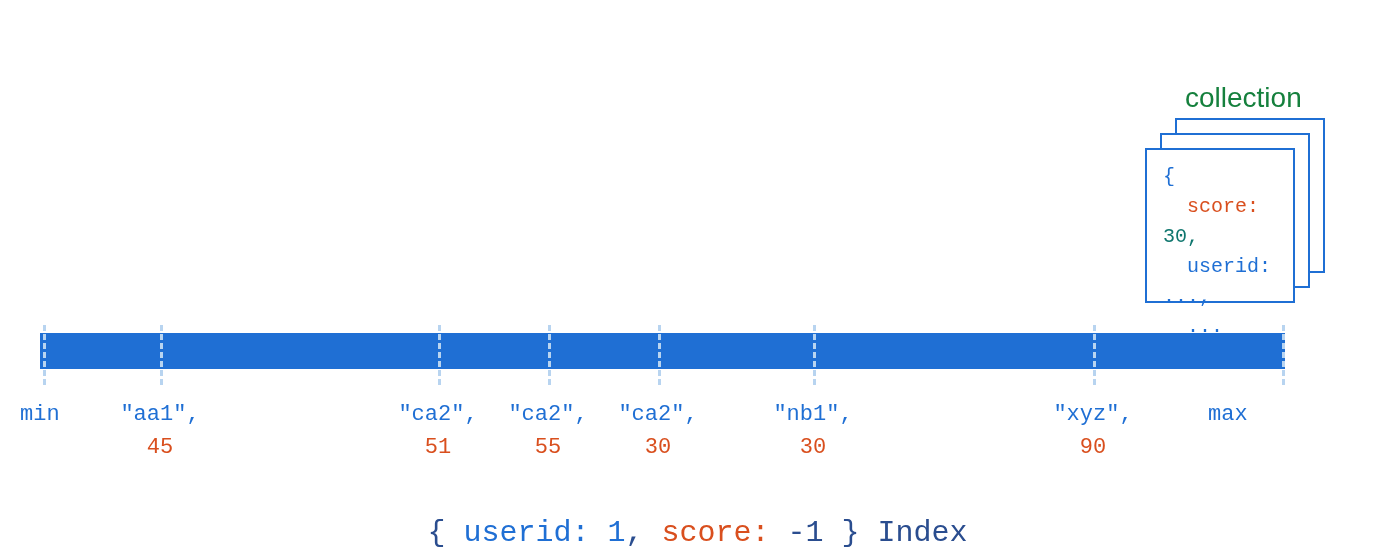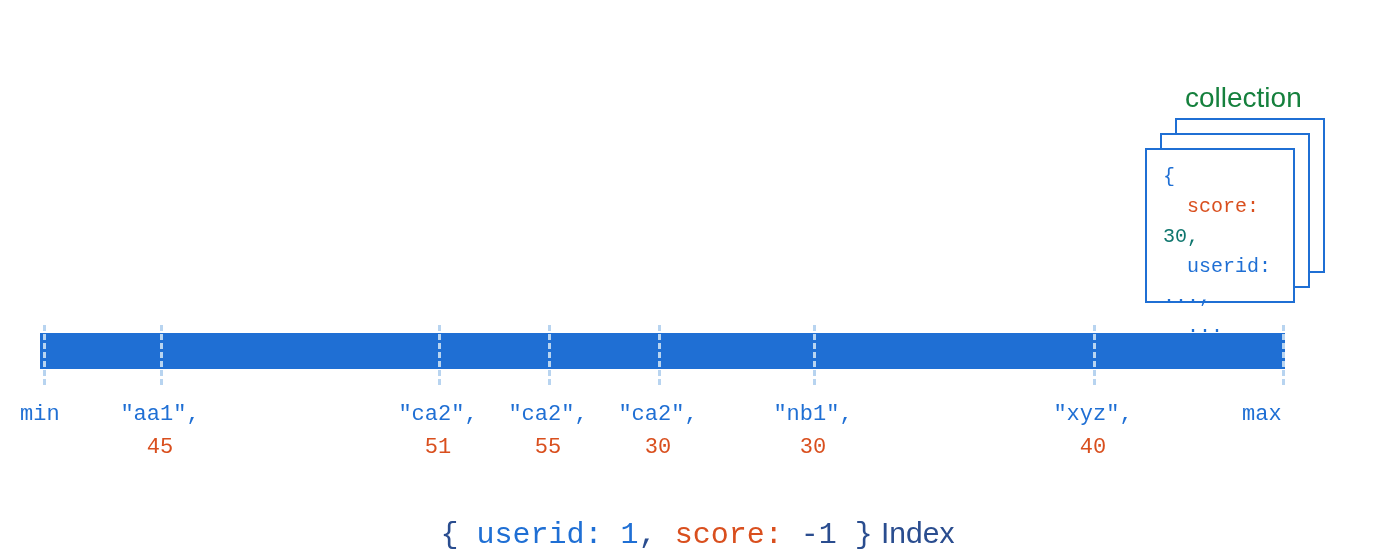--- a/index.html
+++ b/index.html
@@ -21,21 +21,21 @@
 .entry-label{position:absolute;text-align:center;font-family:'Courier New',monospace;font-size:22px;transform:translateX(-50%)}
 .entry-id{color:#1f6fd4;display:block}
 .entry-score{color:#d94f1e;display:block;margin-top:8px}
 .endpoint{position:absolute;top:402px;font-family:Liberation Mono, monospace;font-size:22px;color:#1f6fd4}
 .index-line{position:absolute;top:516px;left:0;width:100%;text-align:center;font-family:'Courier New',monospace;font-size:30px}
 .index-punct{color:#2a4d8f}
 .index-userid{color:#1f6fd4}
 .index-one{color:#1f6fd4}
 .index-score{color:#d94f1e}
 .index-neg{color:#2a4d8f}
-.index-word{color:#2a4d8f;font-family:Liberation Sans, sans-serif}
+.index-word{color:#2a4d8f;font-family:Liberation Mono, monospace}
 </style>
 </head>
 <body>
 
 <div class="collection-label">collection</div>
 
 <div class="doc-stack">
   <div class="doc d1"></div>
   <div class="doc d2"></div>
   <div class="doc d3">
@@ -46,21 +46,21 @@
     <span class="brace">}</span>
   </div>
 </div>
 
 <div class="bar"></div>
 
 <div class="tick long" style="left:43px"></div>
 <div class="endpoint" style="left:20px">min</div>
 
 <div class="tick long" style="left:1282px"></div>
-<div class="endpoint" style="left:1242px">max</div>
+<div class="endpoint" style="left:1208px">max</div>
 
 <div class="tick long" style="left:160px"></div>
 <div class="entry-label" style="top:402px;left:160px">
   <span class="entry-id">"aa1",</span>
   <span class="entry-score">45</span>
 </div>
 
 <div class="tick long" style="left:438px"></div>
 <div class="entry-label" style="top:402px;left:438px">
   <span class="entry-id">"ca2",</span>
@@ -81,18 +81,18 @@
 
 <div class="tick long" style="left:813px"></div>
 <div class="entry-label" style="top:402px;left:813px">
   <span class="entry-id">"nb1",</span>
   <span class="entry-score">30</span>
 </div>
 
 <div class="tick long" style="left:1093px"></div>
 <div class="entry-label" style="top:402px;left:1093px">
   <span class="entry-id">"xyz",</span>
-  <span class="entry-score">40</span>
+  <span class="entry-score">90</span>
 </div>
 
 <div class="index-line">
   <span class="index-punct">{ </span><span class="index-userid">userid:</span><span class="index-one"> 1</span><span class="index-punct">, </span><span class="index-score">score:</span><span class="index-neg"> -1</span><span class="index-punct"> }</span><span class="index-word"> Index</span>
 </div>
 
 </body></html>

